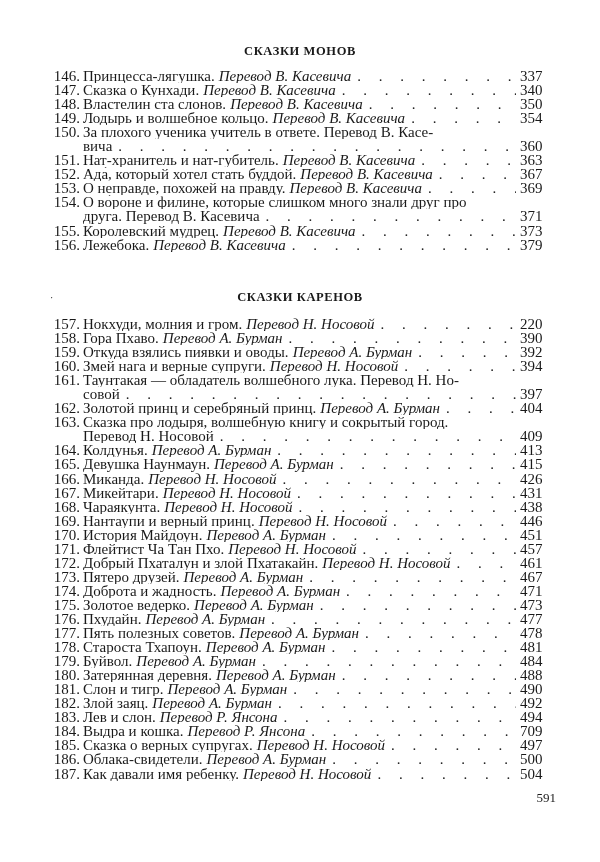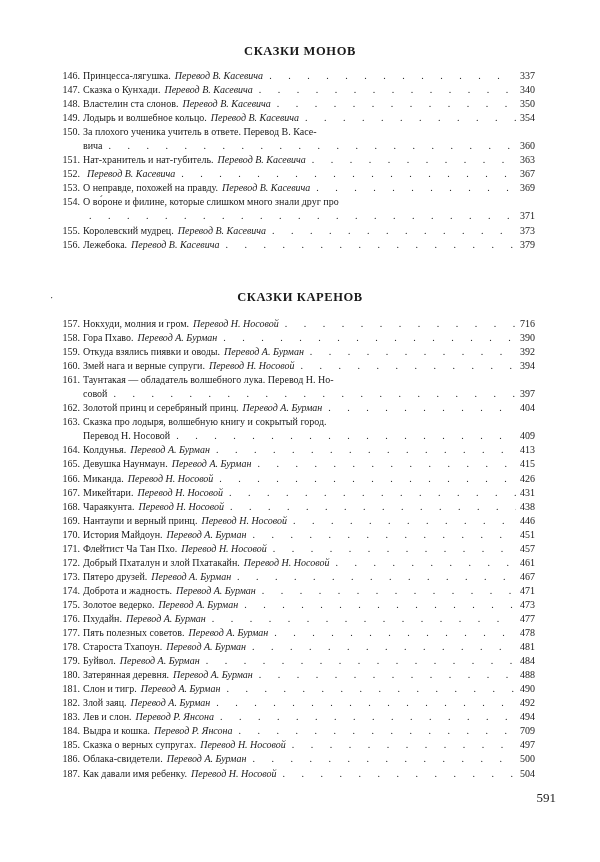--- a/index.html
+++ b/index.html
@@ -7,21 +7,21 @@
     width: 600px; height: 862px; position: relative; overflow: hidden;
     font-family: "Liberation Serif", "DejaVu Serif", serif;
     color: #1a1a1a;
   }
   .page { position: absolute; left: 0; top: 0; width: 600px; height: 740px; }
   .section-title {
     position: absolute; left: 0; width: 600px; text-align: center;
     font-size: 12.5px; letter-spacing: 0.6px; font-weight: bold;
   }
   .toc { position: absolute; left: 50px; width: 506px; }
-  .entry { position: relative; font-size: 10px; line-height: 14.05px; }
+  .entry { position: relative; font-size: 15px; line-height: 14.05px; }
   .entry .num { position: absolute; left: 0; width: 30px; text-align: right; }
   .entry .body { margin-left: 33px; margin-right: 40px; display: block; }
   .entry .line { display: flex; white-space: nowrap; overflow: hidden; }
   .entry .title { flex: 0 0 auto; }
   .entry .tr { font-style: italic; margin-left: 4px; flex: 0 0 auto; }
   .entry .dots {
     flex: 1 1 auto; overflow: hidden; white-space: nowrap;
     letter-spacing: 7px; padding-left: 6px; color: #222;
   }
   .entry .first-line { white-space: normal; text-align: justify; text-align-last: justify; }
@@ -99,20 +99,21 @@
             <span class="tr">Перевод В. Касевича</span>
             <span class="dots">. . . . . . . . . . . . . . . . . . . . . . . . . . . . . . . . . . . . . . . . . . . . . . . .</span>
           </span>
         </span>
         <span class="page-no">363</span>
       </div>
       <div class="entry">
         <span class="num">152.</span>
         <span class="body">
           <span class="line">
+            <span class="title">Ада́, который хотел стать буддой.</span>
             <span class="tr">Перевод В. Касевича</span>
             <span class="dots">. . . . . . . . . . . . . . . . . . . . . . . . . . . . . . . . . . . . . . . . . . . . . . . .</span>
           </span>
         </span>
         <span class="page-no">367</span>
       </div>
       <div class="entry">
         <span class="num">153.</span>
         <span class="body">
           <span class="line">
@@ -121,20 +122,21 @@
             <span class="dots">. . . . . . . . . . . . . . . . . . . . . . . . . . . . . . . . . . . . . . . . . . . . . . . .</span>
           </span>
         </span>
         <span class="page-no">369</span>
       </div>
       <div class="entry">
         <span class="num">154.</span>
         <span class="body">
           <span class="line first-line">О во́роне и филине, которые слишком много знали друг про</span>
           <span class="line">
+            <span class="cont">друга. Перевод В. Касевича</span>
             <span class="dots">. . . . . . . . . . . . . . . . . . . . . . . . . . . . . . . . . . . . . . . . . . . . . . . .</span>
           </span>
         </span>
         <span class="page-no">371</span>
       </div>
       <div class="entry">
         <span class="num">155.</span>
         <span class="body">
           <span class="line">
             <span class="title">Королевский мудрец.</span>
@@ -162,21 +164,21 @@
   <div class="toc" id="toc-1" style="top:317px;">
       <div class="entry">
         <span class="num">157.</span>
         <span class="body">
           <span class="line">
             <span class="title">Нокхуди, молния и гром.</span>
             <span class="tr">Перевод Н. Носовой</span>
             <span class="dots">. . . . . . . . . . . . . . . . . . . . . . . . . . . . . . . . . . . . . . . . . . . . . . . .</span>
           </span>
         </span>
-        <span class="page-no">716</span>
+        <span class="page-no">220</span>
       </div>
       <div class="entry">
         <span class="num">158.</span>
         <span class="body">
           <span class="line">
             <span class="title">Гора Пхаво.</span>
             <span class="tr">Перевод А. Бурман</span>
             <span class="dots">. . . . . . . . . . . . . . . . . . . . . . . . . . . . . . . . . . . . . . . . . . . . . . . .</span>
           </span>
         </span>

